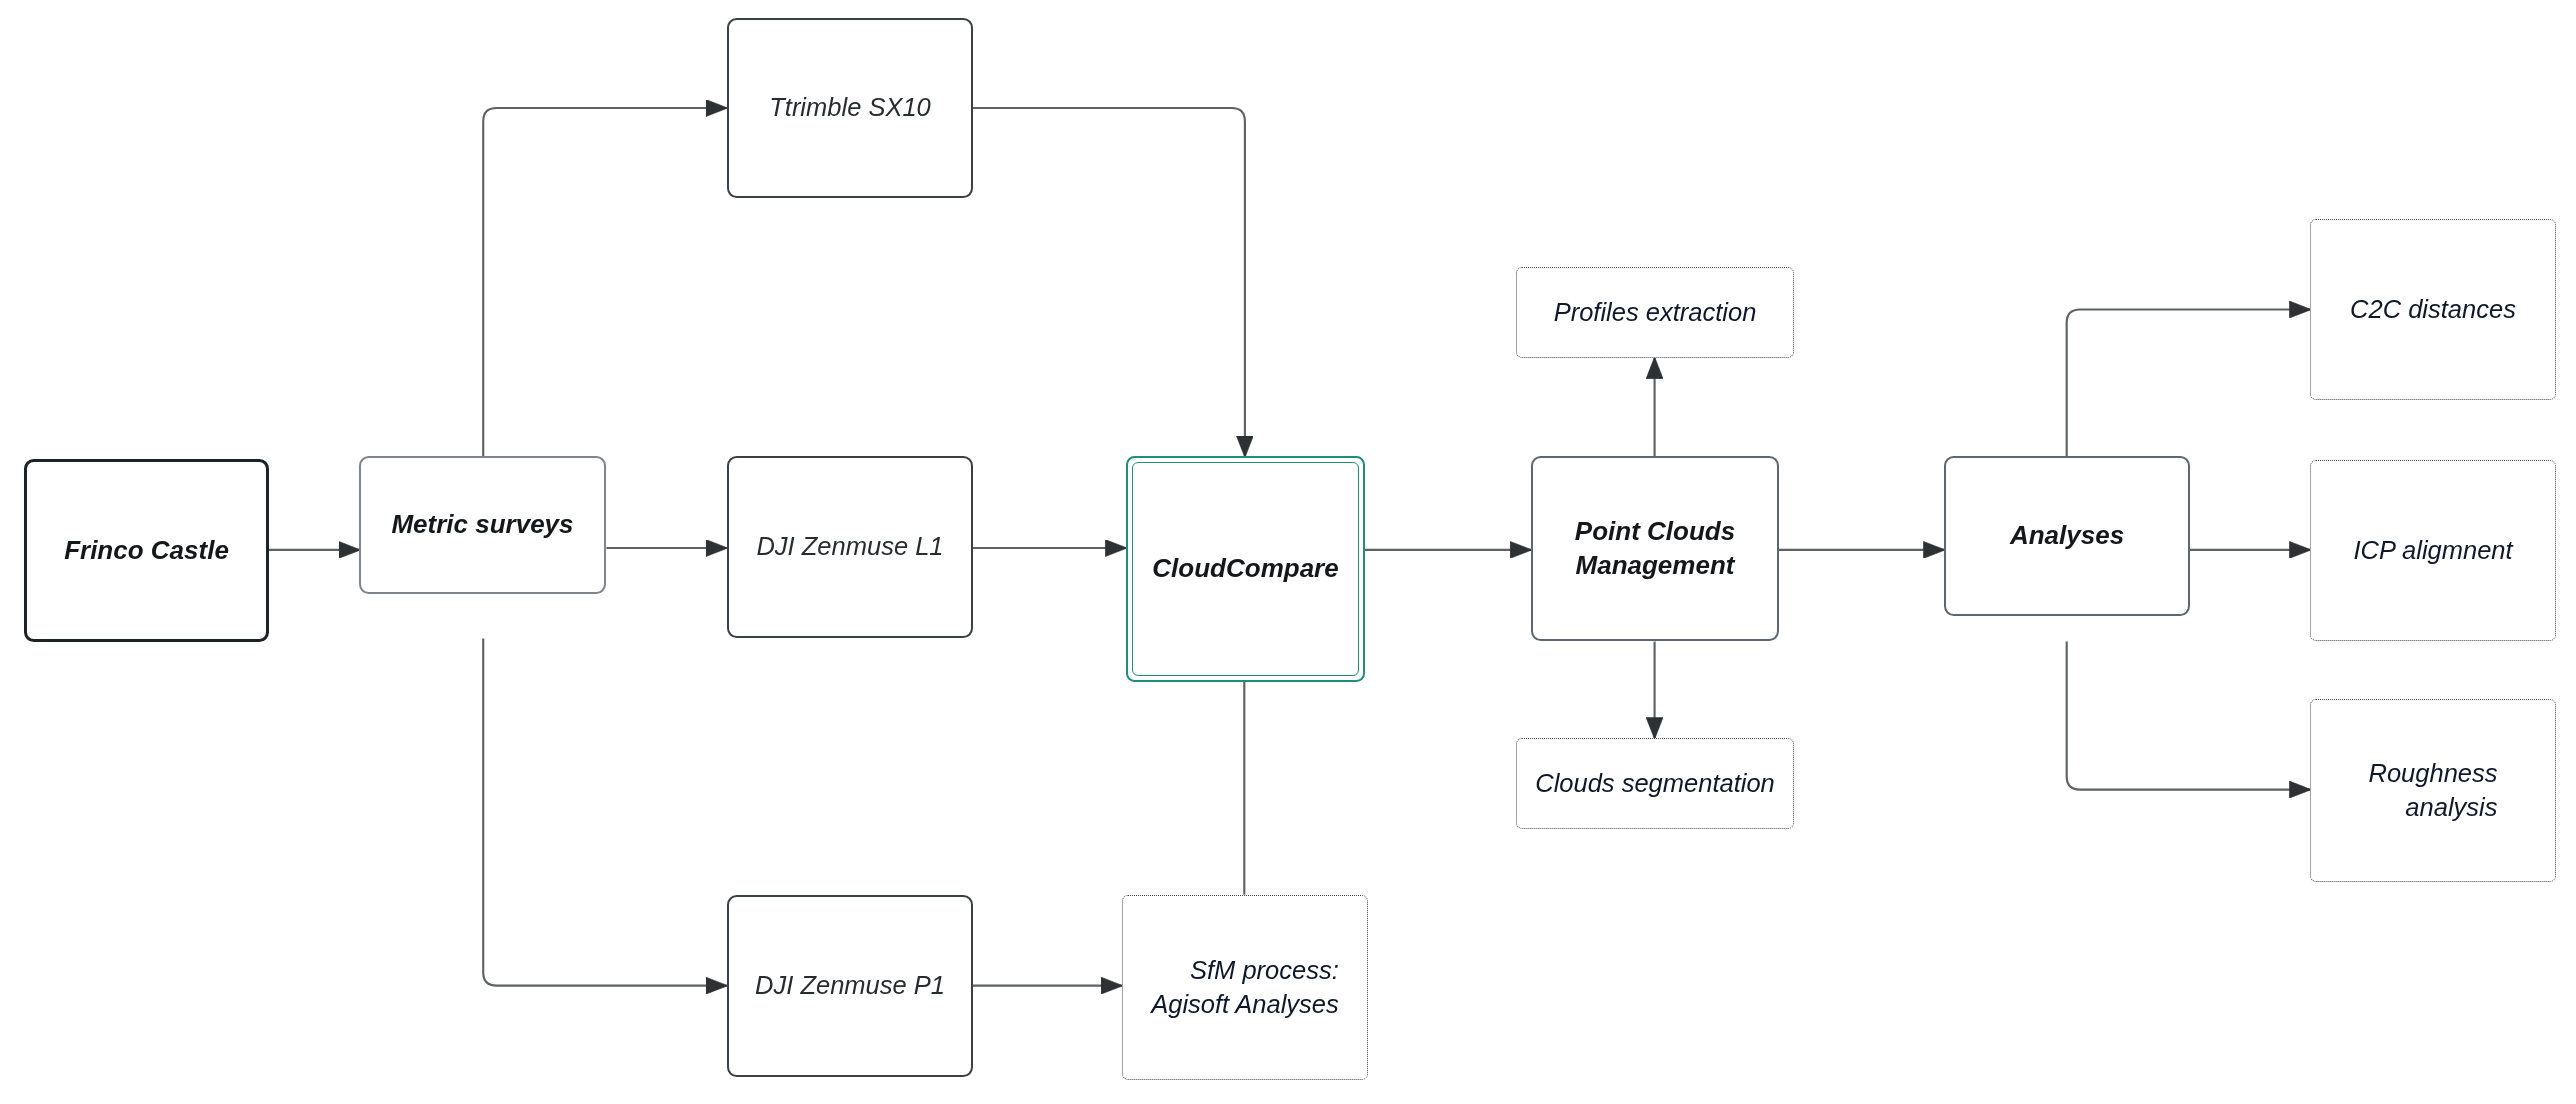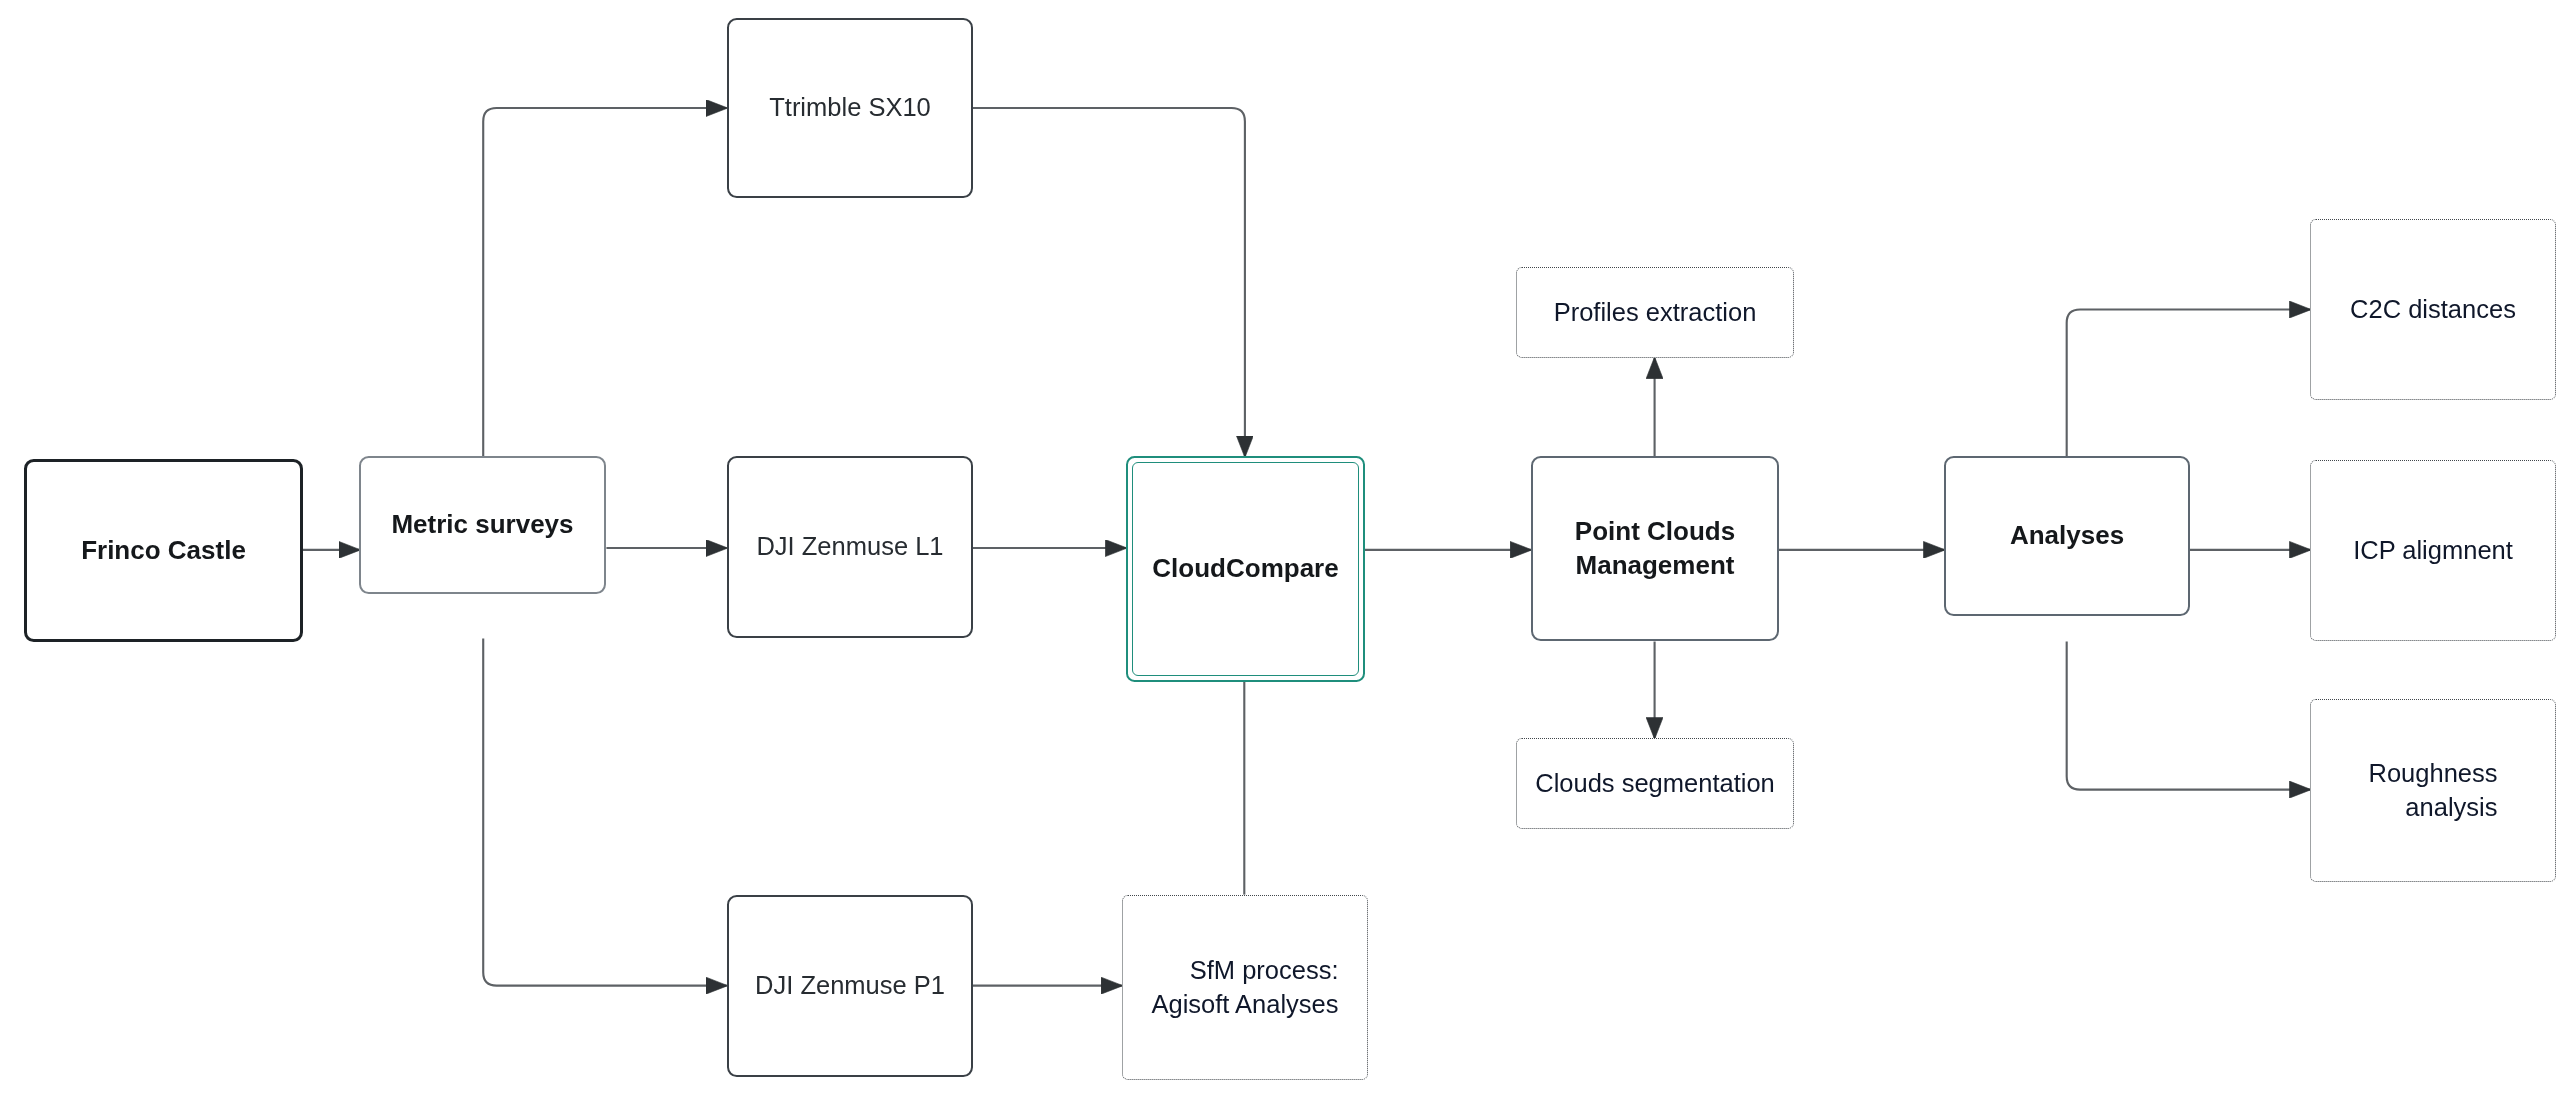--- a/index.html
+++ b/index.html
@@ -4,20 +4,21 @@
 <style>
   html,body{margin:0;padding:0;background:#ffffff;}
   body{width:2576px;height:1104px;overflow:hidden;font-family:"Liberation Sans",sans-serif;}
   #canvas{position:relative;width:2576px;height:1104px;background:#ffffff;}
   #edges{position:absolute;left:0;top:0;width:2576px;height:1104px;}
   .edge{fill:none;stroke:#5d6165;stroke-width:3.5px;}
   .node{
     position:absolute;background:#ffffff;border-radius:9.7px;
     display:flex;align-items:center;justify-content:center;text-align:center;
     box-sizing:border-box;
+    font-style:italic;
   }
   .label{
     white-space:pre-line;font-size:25.5px;line-height:1.3;color:#272c31;padding:0 9.7px;
   }
   .bold .label{font-weight:bold;color:#15181b;font-size:26px;}
   .b-dark{border:3.6px solid #1d2226;}
   .b-mid{border:2.4px solid #3a4046;}
   .b-gray{border:2.4px solid #7e858c;}
   .b-slate{border:2.4px solid #5d6771;}
   .dotted{border:1.8px dotted #41464b;border-radius:6px;}
@@ -49,21 +50,21 @@
     <path class="edge" d="M2050,1474 V1057" marker-end="url(#arrow)"></path>
     <path class="edge" d="M2248,906 H2522" marker-end="url(#arrow)"></path>
     <path class="edge" d="M2726,752 V590" marker-end="url(#arrow)"></path>
     <path class="edge" d="M2726,1057 V1216" marker-end="url(#arrow)"></path>
     <path class="edge" d="M2930,906 H3203" marker-end="url(#arrow)"></path>
     <path class="edge" d="M3405,752 V532 Q3405,510 3427,510 H3806" marker-end="url(#arrow)"></path>
     <path class="edge" d="M3608,906 H3806" marker-end="url(#arrow)"></path>
     <path class="edge" d="M3405,1057 V1279 Q3405,1301 3427,1301 H3806" marker-end="url(#arrow)"></path>
   </svg>
 
-  <div class="node b-dark bold" style="left:24px;top:459px;width:279px;height:183px">
+  <div class="node b-dark bold" style="left:24px;top:459px;width:245px;height:183px">
     <span class="label">Frinco Castle</span>
   </div>
 
   <div class="node b-gray bold" style="left:359px;top:456px;width:247px;height:138px">
     <span class="label">Metric surveys</span>
   </div>
 
   <div class="node b-mid" style="left:727px;top:18px;width:246px;height:180px">
     <span class="label">Ttrimble SX10</span>
   </div>

